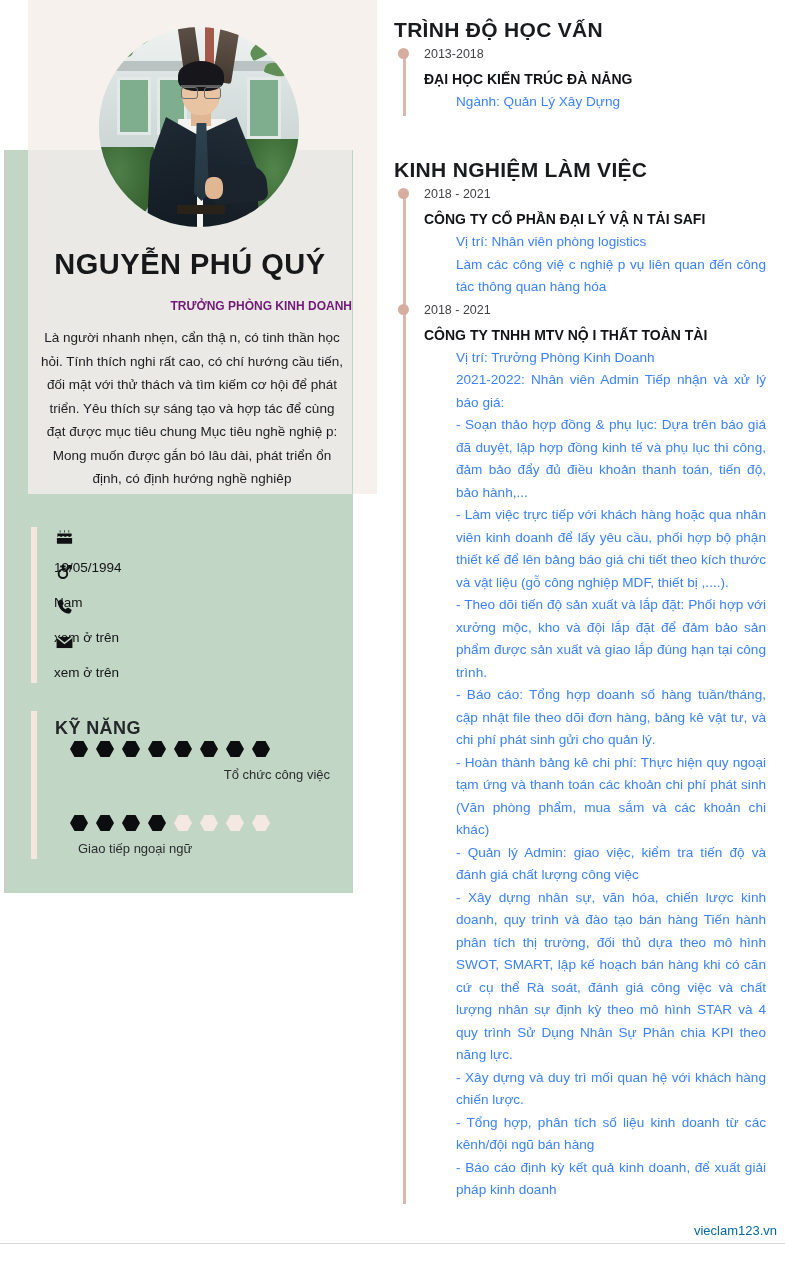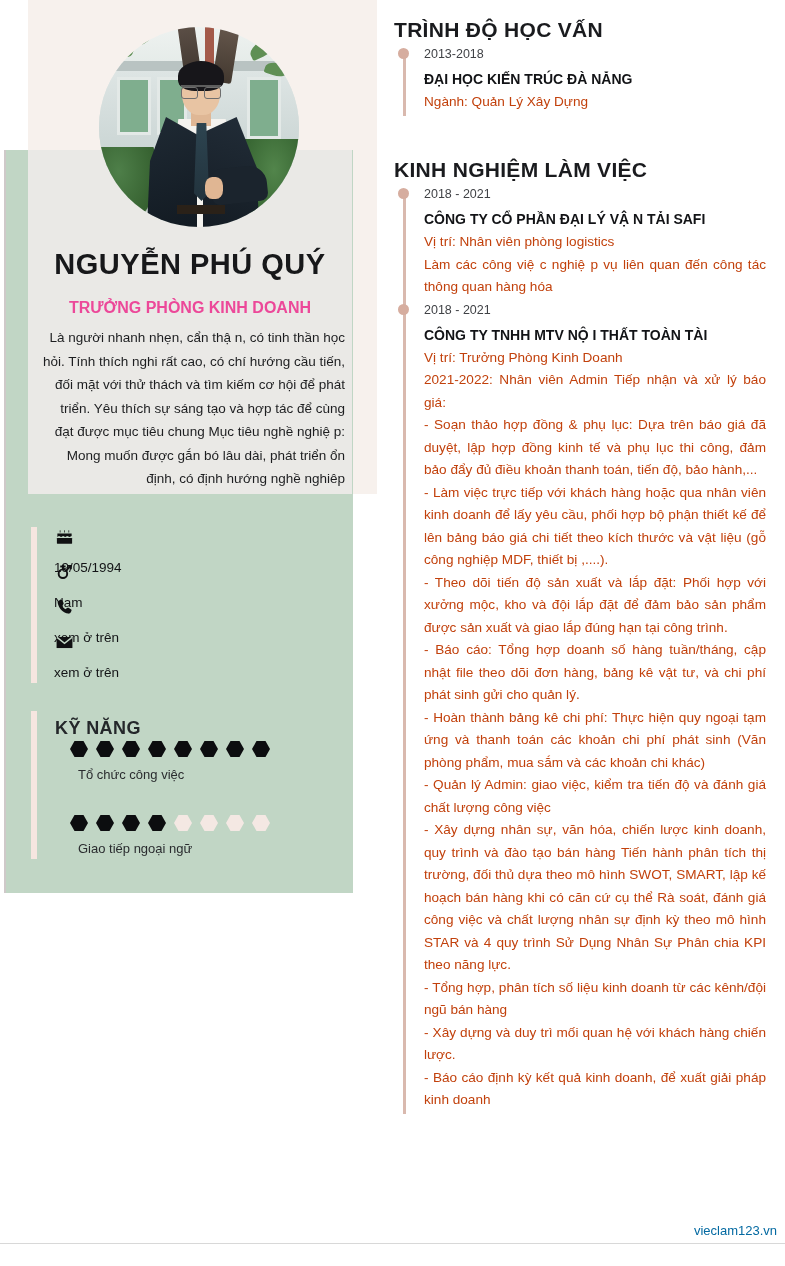--- a/index.html
+++ b/index.html
@@ -197,33 +197,33 @@
     text-align: center;
     font-size: 29px;
     font-weight: bold;
     letter-spacing: 0.5px;
     color: #17181a;
   }
   .job-title {
     position: absolute;
     left: 28px; top: 299px;
     width: 324px;
-    text-align: center;
-    font-size: 16px;
+    text-align: right;
+    font-size: 12px;
     font-weight: bold;
-    color: #ec4899;
+    color: #701a75;
   }
   .summary {
     position: absolute;
     left: 39px; top: 326px;
     width: 306px;
     font-size: 13.5px;
     line-height: 23.5px;
     color: #1d1e20;
-    text-align: right;
+    text-align: center;
   }
 
   
   .accent-bar {
     position: absolute;
     width: 6px;
     background: #f6e6e0;
   }
   .accent-bar.contact { left: 31px; top: 527px; height: 156px; }
   .accent-bar.skills  { left: 31px; top: 711px; height: 148px; }
@@ -260,21 +260,21 @@
     font-size: 18px;
     font-weight: bold;
     letter-spacing: 0.4px;
     color: #24272a;
   }
   .skill-block {
     position: absolute;
     left: 70px;
     width: 260px;
   }
-  .skill-block.s0 { top: 740px; }
+  .skill-block.s0 { top: 740px; text-align: right; }
   .skill-block.s1 { top: 814px; }
   .hex-row {
     display: flex;
     gap: 8px;
     align-items: center;
     height: 18px;
   }
   .hex {
     width: 18px; height: 16px;
     clip-path: polygon(25% 0%, 75% 0%, 100% 50%, 75% 100%, 25% 100%, 0% 50%);
@@ -329,22 +329,23 @@
   .tl-org {
     font-size: 14px;
     font-weight: bold;
     color: #121316;
     line-height: 23px;
     padding-top: 2px;
   }
   .tl-desc {
     font-size: 13.6px;
     line-height: 22.5px;
-    color: #c2410c;
+    color: #3b82f6;
     text-align: justify;
+    margin-left: 32px;
   }
   .tl-desc p { margin: 0; }
   .tl-desc p.nojust { text-align: left; }
 
   .sec-edu { position: absolute; left: 0; top: 18px; width: 372px; }
   .sec-exp { position: absolute; left: 0; top: 158px; width: 372px; }
 
   .watermark {
     position: absolute;
     right: 8px; bottom: 28px;
@@ -520,22 +521,22 @@
           <div class="tl-desc">
             <p class="nojust">Vị trí: Trưởng Phòng Kinh Doanh</p>
             <p>2021-2022: Nhân viên Admin Tiếp nhận và xử lý báo giá:</p>
             <p>- Soạn thảo hợp đồng &amp; phụ lục: Dựa trên báo giá đã duyệt, lập hợp đồng kinh tế và phụ lục thi công, đảm bảo đẩy đủ điều khoản thanh toán, tiến độ, bảo hành,...</p>
             <p>- Làm việc trực tiếp với khách hàng hoặc qua nhân viên kinh doanh để lấy yêu cầu, phối hợp bộ phận thiết kế để lên bảng báo giá chi tiết theo kích thước và vật liệu (gỗ công nghiệp MDF, thiết bị ,....).</p>
             <p>- Theo dõi tiến độ sản xuất và lắp đặt: Phối hợp với xưởng mộc, kho và đội lắp đặt để đảm bảo sản phẩm được sản xuất và giao lắp đúng hạn tại công trình.</p>
             <p>- Báo cáo: Tổng hợp doanh số hàng tuần/tháng, cập nhật file theo dõi đơn hàng, bảng kê vật tư, và chi phí phát sinh gửi cho quản lý.</p>
             <p>- Hoàn thành bảng kê chi phí: Thực hiện quy ngoại tạm ứng và thanh toán các khoản chi phí phát sinh (Văn phòng phẩm, mua sắm và các khoản chi khác)</p>
             <p>- Quản lý Admin: giao việc, kiểm tra tiến độ và đánh giá chất lượng công việc</p>
             <p>- Xây dựng nhân sự, văn hóa, chiến lược kinh doanh, quy trình và đào tạo bán hàng Tiến hành phân tích thị trường, đối thủ dựa theo mô hình SWOT, SMART, lập kế hoạch bán hàng khi có căn cứ cụ thể Rà soát, đánh giá công việc và chất lượng nhân sự định kỳ theo mô hình STAR và 4 quy trình Sử Dụng Nhân Sự Phân chia KPI theo năng lực.</p>
+            <p>- Xây dựng và duy trì mối quan hệ với khách hàng chiến lược.</p>
             <p>- Tổng hợp, phân tích số liệu kinh doanh từ các kênh/đội ngũ bán hàng</p>
-            <p>- Xây dựng và duy trì mối quan hệ với khách hàng chiến lược.</p>
             <p>- Báo cáo định kỳ kết quả kinh doanh, để xuất giải pháp kinh doanh</p>
           </div>
         </div>
 
       </div>
     </div>
   </div>
 
   <div class="watermark">vieclam123.vn</div>
   <div class="bottom-rule"></div>

